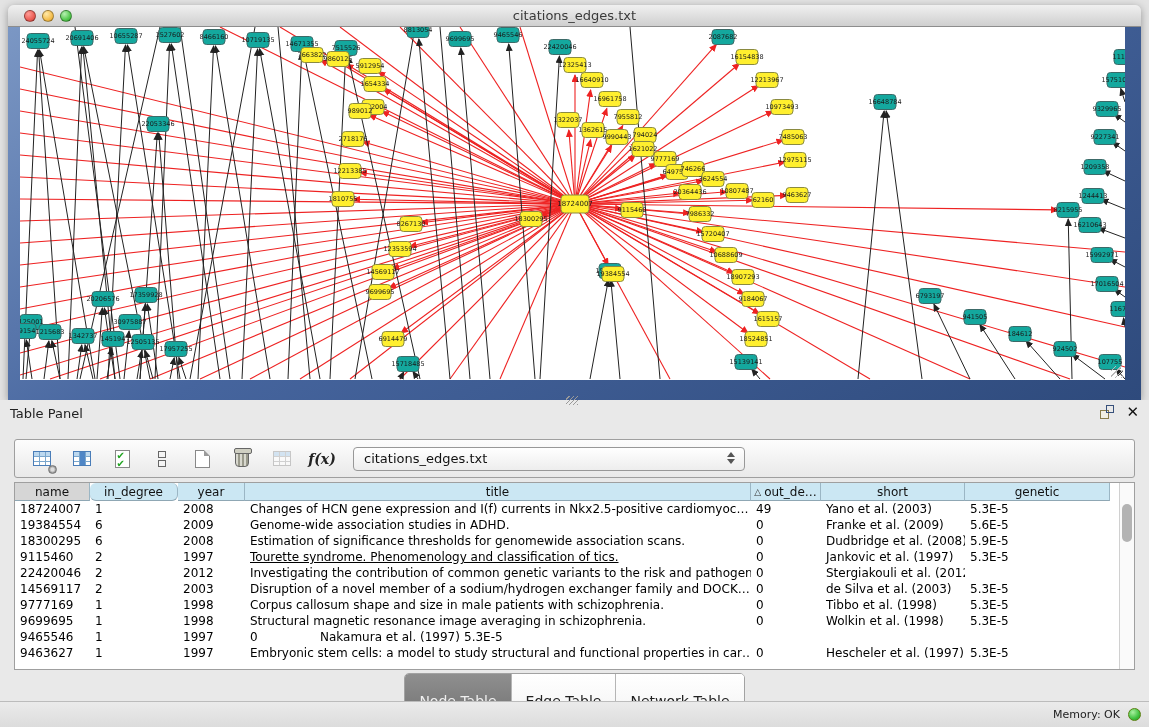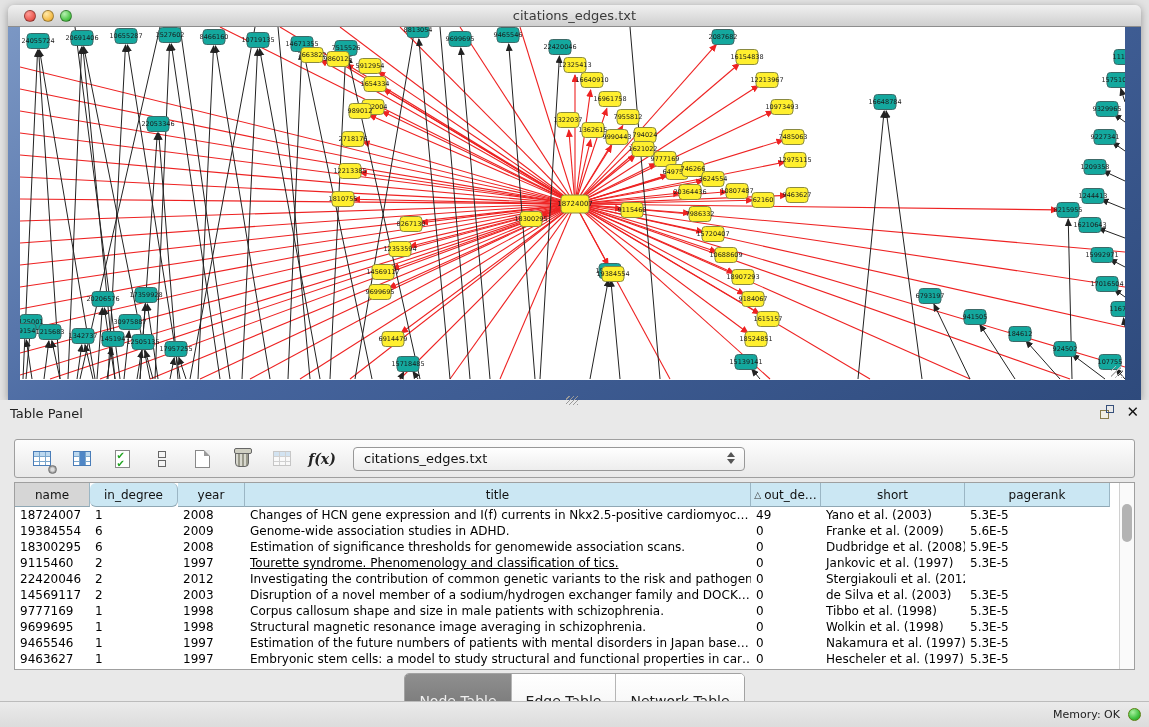--- a/index.html
+++ b/index.html
@@ -71,21 +71,21 @@
   .combo-arrows i { display:block; width:0; height:0; border-left:4px solid transparent; border-right:4px solid transparent; }
   .combo-arrows .up { border-bottom:5px solid #555; }
   .combo-arrows .dn { border-top:5px solid #555; }
 
   
   .tbl-wrap { position:absolute; left:14px; top:82px; width:1121px; height:188px;
      border:1px solid #9f9f9f; background:#fff; overflow:hidden; }
   .tbl-scroll { position:absolute; right:0; top:0; width:15px; height:100%; background:#fafafa; border-left:1px solid #d0d0d0; }
   .tbl-thumb { position:absolute; left:2px; top:21px; width:10px; height:38px; border-radius:5px; background:#b3b3b3; }
   .tbl { position:absolute; left:0; top:0; right:15px; }
-  .hrow { display:flex; height:24px; }
+  .hrow { display:flex; height:18px; }
   .hcell { border-right:1px solid #9bb6c4; border-bottom:1px solid #8fa7b4; font-size:12px; color:#111;
      display:flex; align-items:center; justify-content:center; overflow:hidden; white-space:nowrap; }
   .drow { display:flex; height:16px; }
   .dcell { font-size:12px; color:#000; padding-left:5px; overflow:hidden; white-space:nowrap; line-height:16px; }
   .sort-tri { font-size:9px; margin-right:3px; color:#333; }
 
   
   .tabs { position:absolute; left:0; right:0; top:273px; display:flex; justify-content:center; }
   .seg { display:flex; border:1px solid #a2a2a2; border-radius:5px; overflow:hidden; background:#fff; box-shadow:0 1px 1px rgba(255,255,255,.8); }
   .seg-btn { padding:19px 14px; font-size:14px; color:#222; border-right:1px solid #b5b5b5; background:linear-gradient(#ffffff,#f1f1f1); }
@@ -725,21 +725,21 @@
               <span>title</span>
             </div>
             <div class="hcell" style="width: 70px; background: rgb(203, 231, 243);">
               <span class="sort-tri">△</span>
               <span>out_de…</span>
             </div>
             <div class="hcell" style="width: 144px; background: rgb(203, 231, 243);">
               <span>short</span>
             </div>
             <div class="hcell" style="width: 145px; background: rgb(203, 231, 243);">
-              <span>pagerank</span>
+              <span>genetic</span>
             </div>
           </div>
           <div class="drow">
             <div class="dcell" style="width: 75px;">18724007</div>
             <div class="dcell" style="width: 88px;">1</div>
             <div class="dcell" style="width: 67px;">2008</div>
             <div class="dcell" style="width: 506px;">Changes of HCN gene expression and I(f) currents in Nkx2.5-positive cardiomyoc…</div>
             <div class="dcell" style="width: 70px;">49</div>
             <div class="dcell" style="width: 144px;">Yano et al. (2003)</div>
             <div class="dcell" style="width: 145px;">5.3E-5</div>
@@ -804,21 +804,20 @@
             <div class="dcell" style="width: 67px;">1998</div>
             <div class="dcell" style="width: 506px;">Structural magnetic resonance image averaging in schizophrenia.</div>
             <div class="dcell" style="width: 70px;">0</div>
             <div class="dcell" style="width: 144px;">Wolkin et al. (1998)</div>
             <div class="dcell" style="width: 145px;">5.3E-5</div>
           </div>
           <div class="drow">
             <div class="dcell" style="width: 75px;">9465546</div>
             <div class="dcell" style="width: 88px;">1</div>
             <div class="dcell" style="width: 67px;">1997</div>
-            <div class="dcell" style="width: 506px;">Estimation of the future numbers of patients with mental disorders in Japan base…</div>
             <div class="dcell" style="width: 70px;">0</div>
             <div class="dcell" style="width: 144px;">Nakamura et al. (1997)</div>
             <div class="dcell" style="width: 145px;">5.3E-5</div>
           </div>
           <div class="drow">
             <div class="dcell" style="width: 75px;">9463627</div>
             <div class="dcell" style="width: 88px;">1</div>
             <div class="dcell" style="width: 67px;">1997</div>
             <div class="dcell" style="width: 506px;">Embryonic stem cells: a model to study structural and functional properties in car…</div>
             <div class="dcell" style="width: 70px;">0</div>

